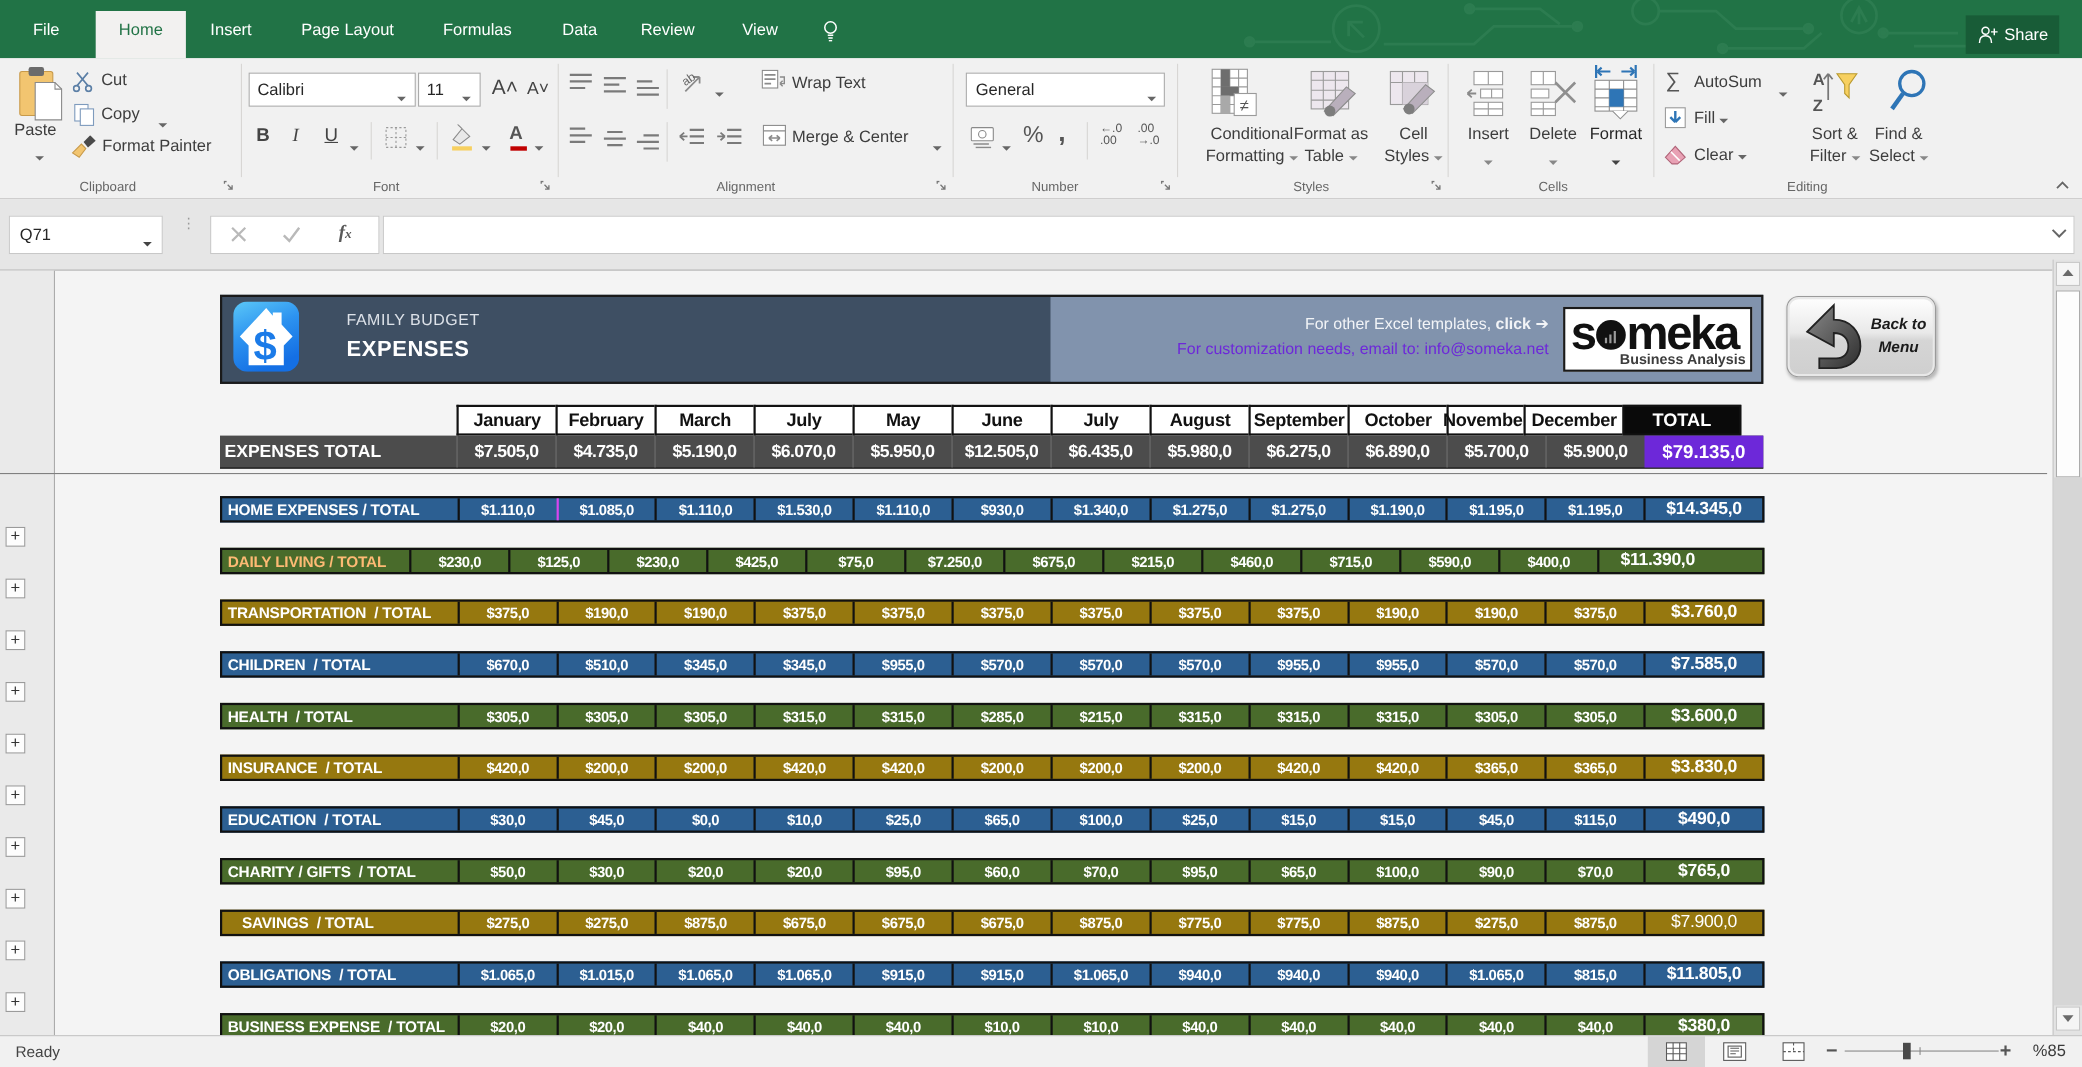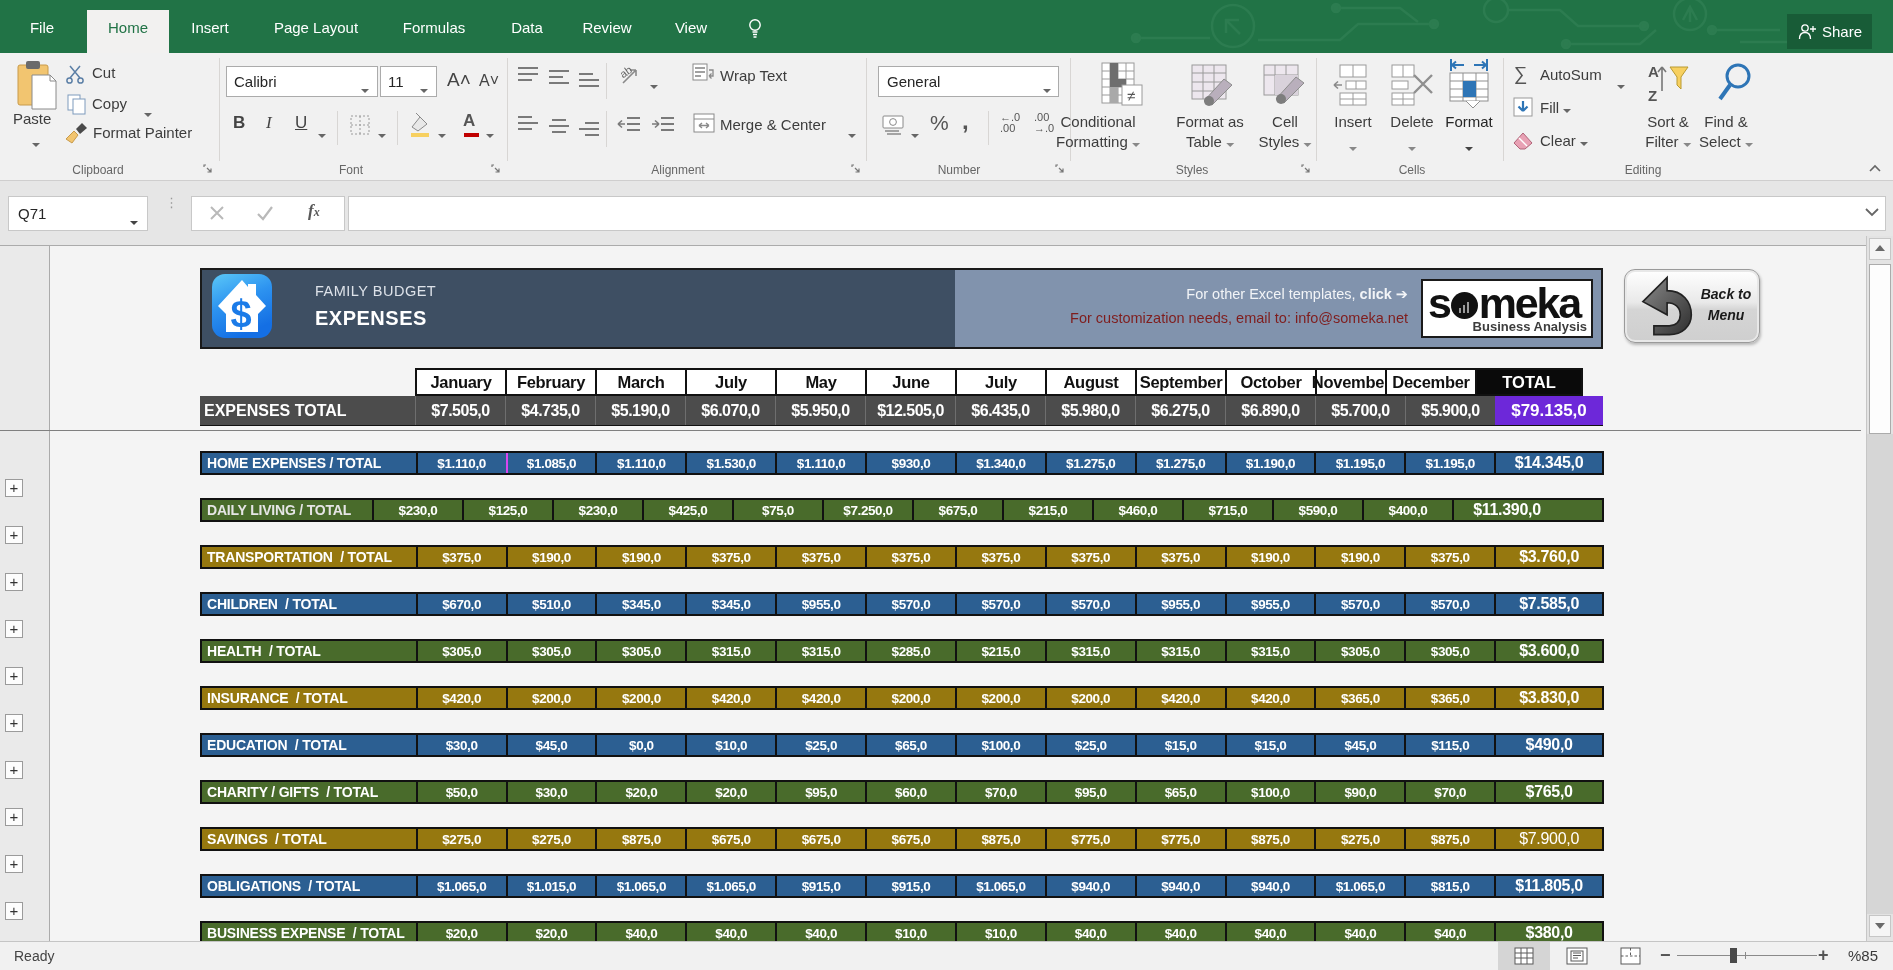--- a/index.html
+++ b/index.html
@@ -265,21 +265,21 @@
 <g stroke="#9a9a9a" fill="#fff">
         <rect x="2" y="2" width="32" height="40"></rect>
         <path d="M10 2 V42 M18 2 V42 M26 2 V42 M2 10 H34 M2 18 H34 M2 26 H34 M2 34 H34" fill="none"></path>
       </g>
 <rect x="10" y="2" width="8" height="16" fill="#6e6e6e"></rect>
       <rect x="10" y="18" width="16" height="8" fill="#6e6e6e"></rect>
       <rect x="10" y="26" width="8" height="16" fill="#a9a9a9"></rect>
 <rect x="22" y="24" width="20" height="20" fill="#fff" stroke="#9a9a9a"></rect>
       <text x="27" y="40" font-size="15" fill="#555">≠</text>
     </svg>
-<div class="bigt" style="left:1098px;top:59px">Conditional<br>Formatting <span class="da" style="border-top-color:#888"></span></div>
+<div class="bigt" style="left:1138px;top:59px">Conditional<br>Formatting <span class="da" style="border-top-color:#888"></span></div>
 <svg class="abs" style="left:1190px;top:8px" width="46" height="48" viewBox="0 0 46 48">
 <g stroke="#9a9a9a" fill="#EDE7EE">
         <rect x="2" y="4" width="34" height="34"></rect>
         <path d="M2 12 H36 M2 21 H36 M2 30 H36 M13 4 V38 M24 4 V38" fill="none"></path>
       </g>
 <path d="M14 40 L34 18 L42 24 L22 44 Z" fill="#B9AFBC" stroke="#8d8d8d"></path>
       <circle cx="19" cy="40" r="5" fill="#7d7d7d"></circle>
     </svg>
 <div class="bigt" style="left:1210px;top:59px">Format as<br>Table <span class="da" style="border-top-color:#888"></span></div>
 <svg class="abs" style="left:1262px;top:8px" width="46" height="48" viewBox="0 0 46 48">
@@ -401,21 +401,21 @@
           <stop offset="1" stop-color="#146FE4"></stop>
         </linearGradient>
       </defs>
 <rect x="0" y="0" width="60" height="64" rx="13" fill="url(#ig)"></rect>
 <path d="M30 6 L6 32 L14 40 L14 58 L46 58 L46 40 L54 32 L44 21 L44 10 L36 10 L36 13 Z" fill="#fff"></path>
 <text x="29" y="53" font-size="38" font-weight="bold" fill="#1B7BE8" text-anchor="middle" font-family="Liberation Sans">$</text>
 </svg>
 <div class="abs" style="left:315px;top:37px;font-size:14.5px;color:#DDE2E9;letter-spacing:0.5px">FAMILY BUDGET</div>
 <div class="abs" style="left:315px;top:61px;font-size:20px;font-weight:bold;color:#fff;letter-spacing:0.5px">EXPENSES</div>
 <div class="abs" style="left:955px;top:40px;width:453px;text-align:right;font-size:14.5px;color:#F2F4F7">For other Excel templates, <b>click</b> ➔</div>
-<div class="abs" style="left:955px;top:64px;width:453px;text-align:right;font-size:14.5px;color:#7f1d1d">For customization needs, email to: info@someka.net</div>
+<div class="abs" style="left:955px;top:64px;width:453px;text-align:right;font-size:14.5px;color:#6d28d9">For customization needs, email to: info@someka.net</div>
 <div class="abs" style="left:1421px;top:33px;width:172px;height:59px;background:#fff;border:2px solid #1A1A1A"></div>
 <div class="abs" style="left:1428px;top:37px;font-size:43px;font-weight:bold;color:#111;letter-spacing:-2.2px;line-height:40px;font-family:'Liberation Sans',sans-serif">s<span style="display:inline-block;position:relative;width:27px;height:27px;background:#111;border-radius:50%;top:1px;margin:0 1px"><svg style="position:absolute;left:7px;top:7px" width="15" height="15" viewBox="0 0 15 15">
           <g stroke="#9a9a9a" stroke-width="2">
             <line x1="2" y1="14" x2="2" y2="9"></line>
             <line x1="6" y1="14" x2="6" y2="6"></line>
             <line x1="10" y1="14" x2="10" y2="3"></line>
           </g>
         </svg></span>meka</div>
 <div class="abs" style="left:1421px;top:73px;width:166px;text-align:right;font-size:13px;font-weight:bold;color:#3d3d3d">Business Analysis</div>
 <div class="abs" style="left:1624px;top:23px;width:136px;height:74px;border-radius:11px;background:linear-gradient(180deg,#FFFFFF 0%,#E9E9E9 45%,#D5D5D5 55%,#CFCFCF 100%);border:1px solid #9a9a9a;box-shadow:inset 0 0 0 2px #E8E8E8, 1px 2px 3px rgba(0,0,0,0.25)"></div>
@@ -471,21 +471,21 @@
 <div style="width:90px;border-left:2px solid #111;font-size:13.5px;font-weight:bold;color:#fff;display:flex;align-items:center;justify-content:center;letter-spacing:-0.4px">$930,0</div>
 <div style="width:90px;border-left:2px solid #111;font-size:13.5px;font-weight:bold;color:#fff;display:flex;align-items:center;justify-content:center;letter-spacing:-0.4px">$1.340,0</div>
 <div style="width:90px;border-left:2px solid #111;font-size:13.5px;font-weight:bold;color:#fff;display:flex;align-items:center;justify-content:center;letter-spacing:-0.4px">$1.275,0</div>
 <div style="width:90px;border-left:2px solid #111;font-size:13.5px;font-weight:bold;color:#fff;display:flex;align-items:center;justify-content:center;letter-spacing:-0.4px">$1.275,0</div>
 <div style="width:90px;border-left:2px solid #111;font-size:13.5px;font-weight:bold;color:#fff;display:flex;align-items:center;justify-content:center;letter-spacing:-0.4px">$1.190,0</div>
 <div style="width:90px;border-left:2px solid #111;font-size:13.5px;font-weight:bold;color:#fff;display:flex;align-items:center;justify-content:center;letter-spacing:-0.4px">$1.195,0</div>
 <div style="width:90px;border-left:2px solid #111;font-size:13.5px;font-weight:bold;color:#fff;display:flex;align-items:center;justify-content:center;letter-spacing:-0.4px">$1.195,0</div>
 <div style="width:108px;border-left:2px solid #111;font-size:16px;font-weight:bold;color:#fff;display:flex;align-items:center;justify-content:center;letter-spacing:-0.3px">$14.345,0</div>
 </div>
 <div class="abs" style="left:200px;top:498px;width:1404px;height:24px;display:flex;background:#496B2B;border:2px solid #111">
-<div style="width:170px;font-size:14px;font-weight:bold;color:#e5e5e5;display:flex;align-items:center;padding-left:5px;letter-spacing:-0.2px;white-space:nowrap">DAILY LIVING / TOTAL</div>
+<div style="width:170px;font-size:14px;font-weight:bold;color:#fdba74;display:flex;align-items:center;padding-left:5px;letter-spacing:-0.2px;white-space:nowrap">DAILY LIVING / TOTAL</div>
 <div style="width:90px;border-left:2px solid #111;font-size:13.5px;font-weight:bold;color:#fff;display:flex;align-items:center;justify-content:center;letter-spacing:-0.4px">$230,0</div>
 <div style="width:90px;border-left:2px solid #111;font-size:13.5px;font-weight:bold;color:#fff;display:flex;align-items:center;justify-content:center;letter-spacing:-0.4px">$125,0</div>
 <div style="width:90px;border-left:2px solid #111;font-size:13.5px;font-weight:bold;color:#fff;display:flex;align-items:center;justify-content:center;letter-spacing:-0.4px">$230,0</div>
 <div style="width:90px;border-left:2px solid #111;font-size:13.5px;font-weight:bold;color:#fff;display:flex;align-items:center;justify-content:center;letter-spacing:-0.4px">$425,0</div>
 <div style="width:90px;border-left:2px solid #111;font-size:13.5px;font-weight:bold;color:#fff;display:flex;align-items:center;justify-content:center;letter-spacing:-0.4px">$75,0</div>
 <div style="width:90px;border-left:2px solid #111;font-size:13.5px;font-weight:bold;color:#fff;display:flex;align-items:center;justify-content:center;letter-spacing:-0.4px">$7.250,0</div>
 <div style="width:90px;border-left:2px solid #111;font-size:13.5px;font-weight:bold;color:#fff;display:flex;align-items:center;justify-content:center;letter-spacing:-0.4px">$675,0</div>
 <div style="width:90px;border-left:2px solid #111;font-size:13.5px;font-weight:bold;color:#fff;display:flex;align-items:center;justify-content:center;letter-spacing:-0.4px">$215,0</div>
 <div style="width:90px;border-left:2px solid #111;font-size:13.5px;font-weight:bold;color:#fff;display:flex;align-items:center;justify-content:center;letter-spacing:-0.4px">$460,0</div>
 <div style="width:90px;border-left:2px solid #111;font-size:13.5px;font-weight:bold;color:#fff;display:flex;align-items:center;justify-content:center;letter-spacing:-0.4px">$715,0</div>
@@ -583,21 +583,21 @@
 <div style="width:90px;border-left:2px solid #111;font-size:13.5px;font-weight:bold;color:#fff;display:flex;align-items:center;justify-content:center;letter-spacing:-0.4px">$60,0</div>
 <div style="width:90px;border-left:2px solid #111;font-size:13.5px;font-weight:bold;color:#fff;display:flex;align-items:center;justify-content:center;letter-spacing:-0.4px">$70,0</div>
 <div style="width:90px;border-left:2px solid #111;font-size:13.5px;font-weight:bold;color:#fff;display:flex;align-items:center;justify-content:center;letter-spacing:-0.4px">$95,0</div>
 <div style="width:90px;border-left:2px solid #111;font-size:13.5px;font-weight:bold;color:#fff;display:flex;align-items:center;justify-content:center;letter-spacing:-0.4px">$65,0</div>
 <div style="width:90px;border-left:2px solid #111;font-size:13.5px;font-weight:bold;color:#fff;display:flex;align-items:center;justify-content:center;letter-spacing:-0.4px">$100,0</div>
 <div style="width:90px;border-left:2px solid #111;font-size:13.5px;font-weight:bold;color:#fff;display:flex;align-items:center;justify-content:center;letter-spacing:-0.4px">$90,0</div>
 <div style="width:90px;border-left:2px solid #111;font-size:13.5px;font-weight:bold;color:#fff;display:flex;align-items:center;justify-content:center;letter-spacing:-0.4px">$70,0</div>
 <div style="width:108px;border-left:2px solid #111;font-size:16px;font-weight:bold;color:#fff;display:flex;align-items:center;justify-content:center;letter-spacing:-0.3px">$765,0</div>
 </div>
 <div class="abs" style="left:200px;top:827px;width:1404px;height:24px;display:flex;background:#96780F;border:2px solid #111">
-<div style="width:214px;font-size:14px;font-weight:bold;color:#fff;display:flex;align-items:center;padding-left:5px;letter-spacing:-0.2px;white-space:nowrap">SAVINGS&nbsp; / TOTAL</div>
+<div style="width:214px;font-size:14px;font-weight:bold;color:#fff;display:flex;align-items:center;padding-left:18px;letter-spacing:-0.2px;white-space:nowrap">SAVINGS&nbsp; / TOTAL</div>
 <div style="width:90px;border-left:2px solid #111;font-size:13.5px;font-weight:bold;color:#fff;display:flex;align-items:center;justify-content:center;letter-spacing:-0.4px">$275,0</div>
 <div style="width:90px;border-left:2px solid #111;font-size:13.5px;font-weight:bold;color:#fff;display:flex;align-items:center;justify-content:center;letter-spacing:-0.4px">$275,0</div>
 <div style="width:90px;border-left:2px solid #111;font-size:13.5px;font-weight:bold;color:#fff;display:flex;align-items:center;justify-content:center;letter-spacing:-0.4px">$875,0</div>
 <div style="width:90px;border-left:2px solid #111;font-size:13.5px;font-weight:bold;color:#fff;display:flex;align-items:center;justify-content:center;letter-spacing:-0.4px">$675,0</div>
 <div style="width:90px;border-left:2px solid #111;font-size:13.5px;font-weight:bold;color:#fff;display:flex;align-items:center;justify-content:center;letter-spacing:-0.4px">$675,0</div>
 <div style="width:90px;border-left:2px solid #111;font-size:13.5px;font-weight:bold;color:#fff;display:flex;align-items:center;justify-content:center;letter-spacing:-0.4px">$675,0</div>
 <div style="width:90px;border-left:2px solid #111;font-size:13.5px;font-weight:bold;color:#fff;display:flex;align-items:center;justify-content:center;letter-spacing:-0.4px">$875,0</div>
 <div style="width:90px;border-left:2px solid #111;font-size:13.5px;font-weight:bold;color:#fff;display:flex;align-items:center;justify-content:center;letter-spacing:-0.4px">$775,0</div>
 <div style="width:90px;border-left:2px solid #111;font-size:13.5px;font-weight:bold;color:#fff;display:flex;align-items:center;justify-content:center;letter-spacing:-0.4px">$775,0</div>
 <div style="width:90px;border-left:2px solid #111;font-size:13.5px;font-weight:bold;color:#fff;display:flex;align-items:center;justify-content:center;letter-spacing:-0.4px">$875,0</div>

